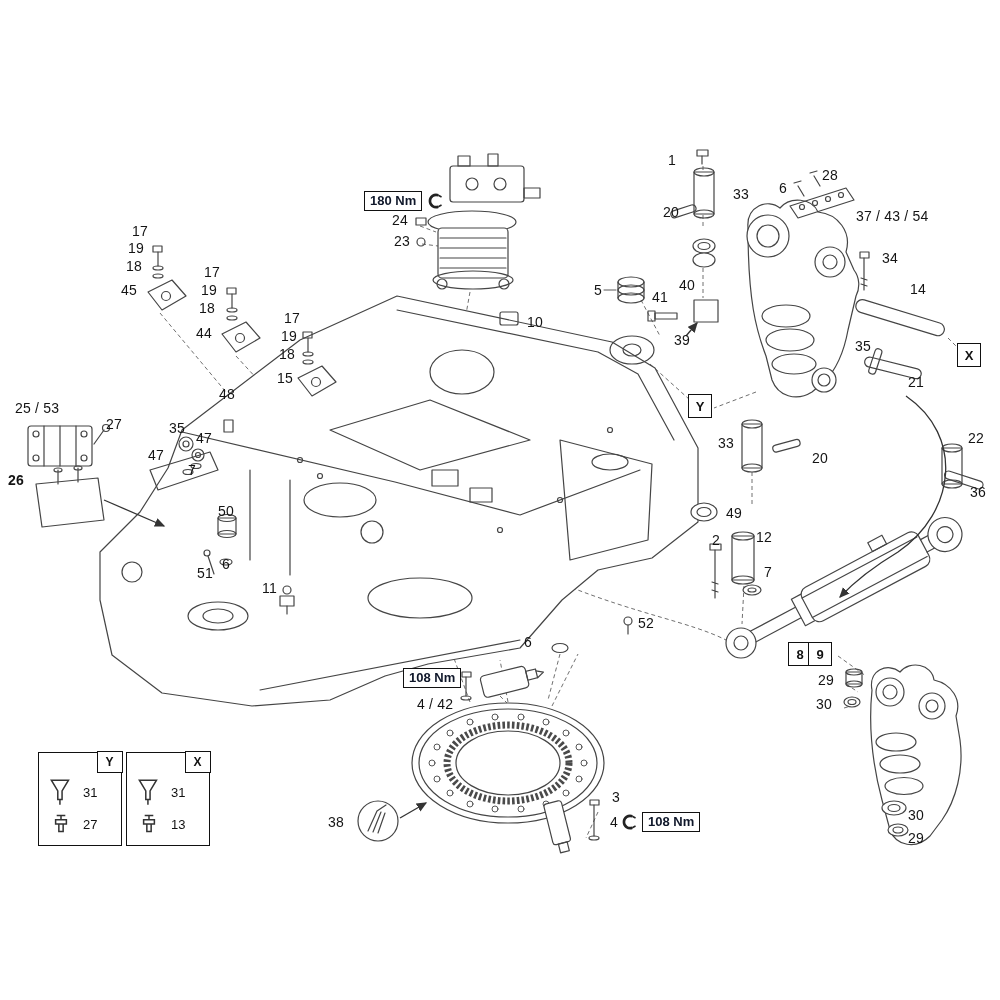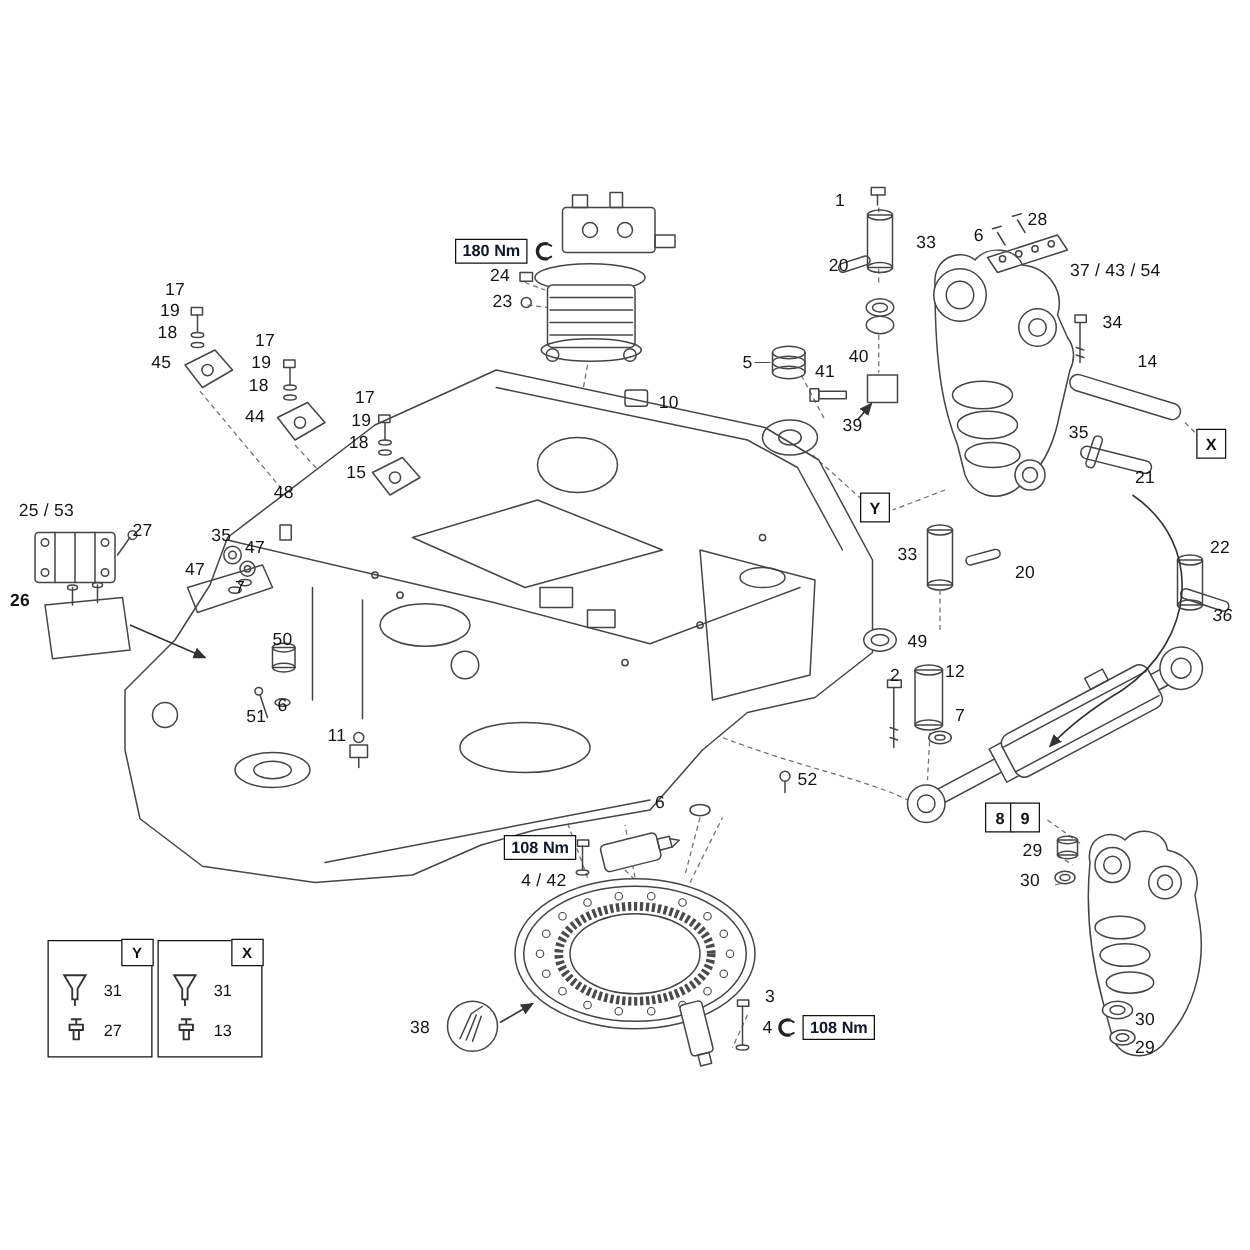--- a/index.html
+++ b/index.html
@@ -420,21 +420,21 @@
     <div class="callout" style="left: 148px; top: 455px;">47</div>
     <div class="callout" style="left: 188px; top: 470px;">7</div>
     <div class="callout" style="left: 8px; top: 480px; font-weight: bold;">26</div>
     <div class="callout" style="left: 218px; top: 511px;">50</div>
     <div class="callout" style="left: 197px; top: 573px;">51</div>
     <div class="callout" style="left: 222px; top: 564px;">6</div>
     <div class="callout" style="left: 262px; top: 588px;">11</div>
     <div class="callout" style="left: 718px; top: 443px;">33</div>
     <div class="callout" style="left: 812px; top: 458px;">20</div>
     <div class="callout" style="left: 968px; top: 438px;">22</div>
-    <div class="callout" style="left: 970px; top: 492px; font-style: italic;">36</div>
+    <div class="callout" style="left: 970px; top: 492px;">36</div>
     <div class="callout" style="left: 726px; top: 513px;">49</div>
     <div class="callout" style="left: 712px; top: 540px;">2</div>
     <div class="callout" style="left: 756px; top: 537px;">12</div>
     <div class="callout" style="left: 764px; top: 572px;">7</div>
     <div class="callout" style="left: 638px; top: 623px;">52</div>
     <div class="callout" style="left: 524px; top: 642px;">6</div>
     <div class="callout" style="left: 417px; top: 704px;">4 / 42</div>
     <div class="callout" style="left: 328px; top: 822px;">38</div>
     <div class="callout" style="left: 612px; top: 797px;">3</div>
     <div class="callout" style="left: 610px; top: 822px;">4</div>

